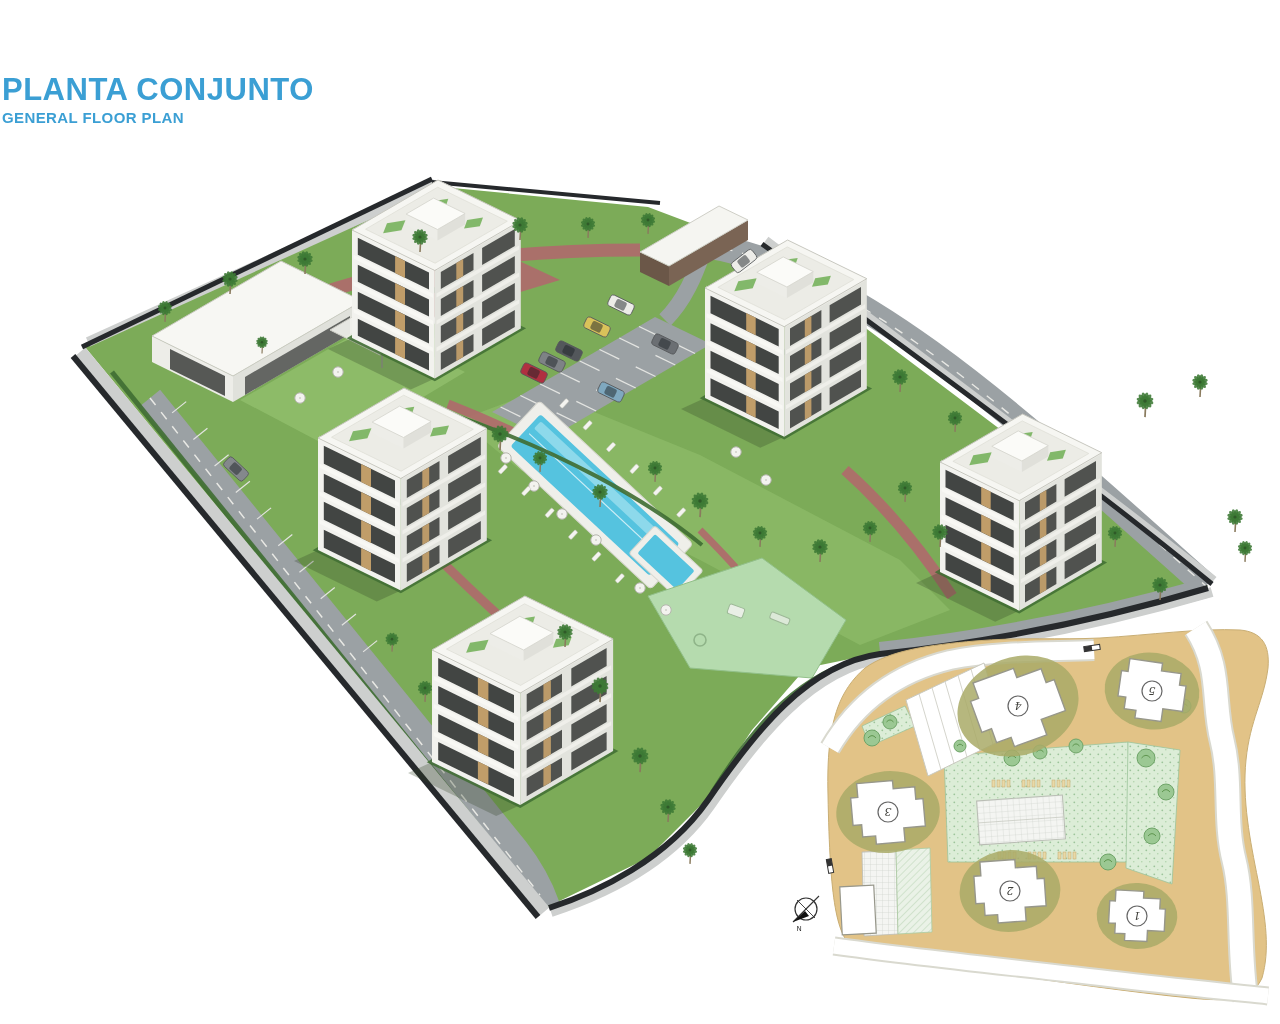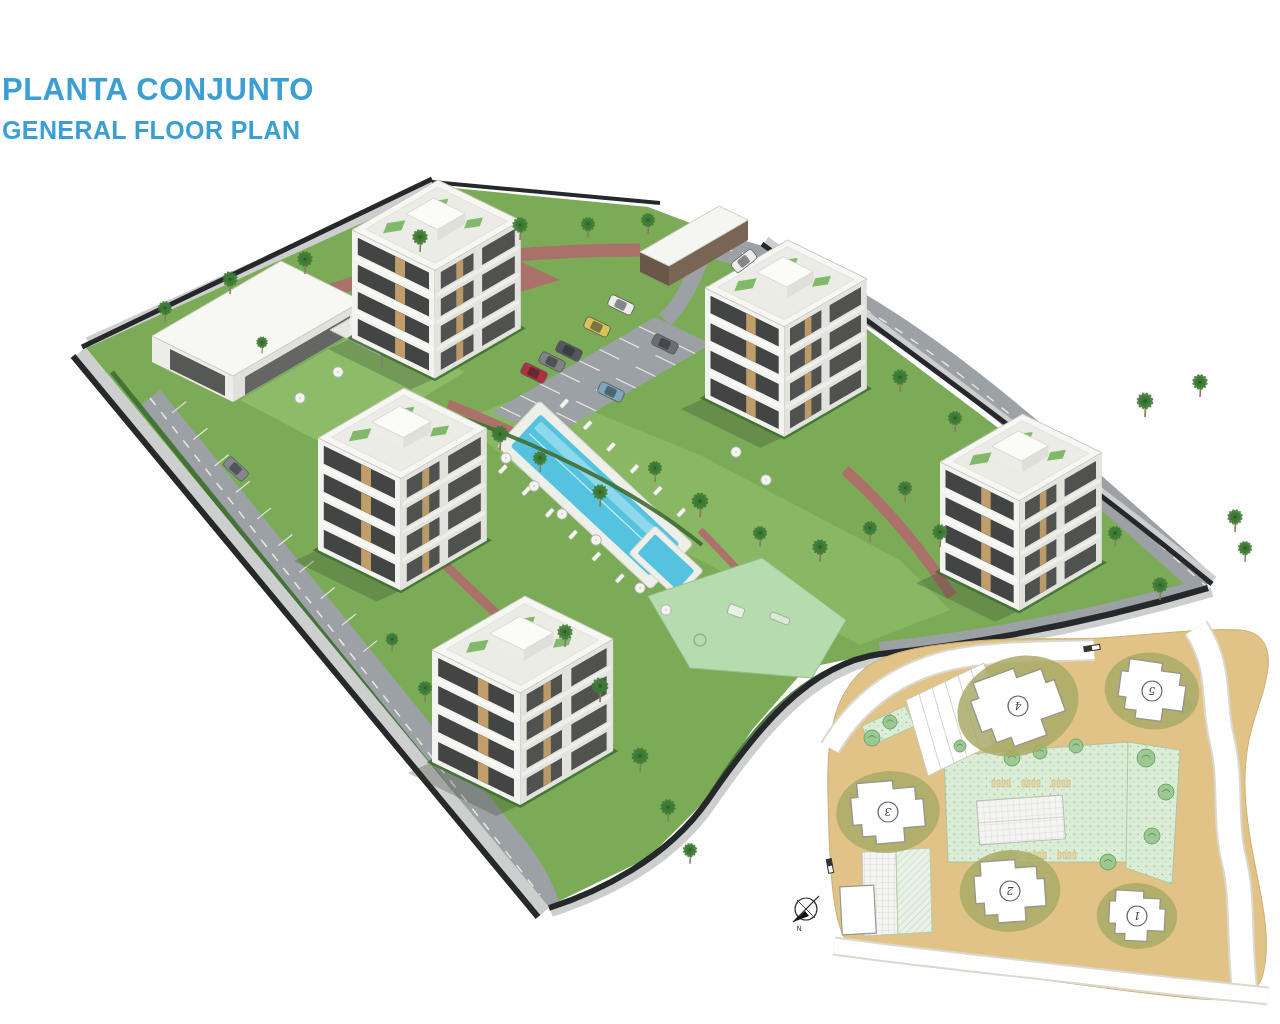--- a/index.html
+++ b/index.html
@@ -1,20 +1,20 @@
 <!DOCTYPE html>
 <html style="--page-bg: #FFFFFF; --title-blue: #3B9FD4; --grass: #7CAB58; --grass-light: #8FBC6A; --hedge: #3F6D33; --palm: #3E7A35; --road: #9BA1A4; --sidewalk: #CDCFCE; --wall-dark: #26292C; --brick-path: #B06A6C; --building-white: #F2F2EE; --building-shade: #E2E3DD; --window-dark: #2F3230; --wood-accent: #C7A26B; --roof-terrace: #ECECE6; --roof-green: #77B25C; --pool-water: #55C3DF; --pool-water-light: #A5E2EF; --playground: #B5DBAE; --car-red: #B03040; --car-yellow: #D9C25A; --car-blue: #7FA8BF; --plan-tan: #E2C387; --plan-olive: #8A8C4D; --plan-green-hatch: #DCEDD7; --plan-tree: #9BC893;"><head>
 <meta charset="utf-8">
 <style>
   html,body{margin:0;padding:0;background:#fff;}
   .page{position:relative;width:1280px;height:1016px;background:var(--page-bg,#fff);overflow:hidden;
         font-family:"Liberation Sans",sans-serif;}
   .title-block{position:absolute;left:2px;top:74px;line-height:1.05;}
   .title{font-size:31px;font-weight:800;color:var(--title-blue);letter-spacing:.5px;}
-  .subtitle{font-size:25px;font-weight:700;color:var(--title-blue);letter-spacing:.4px;margin-top:10px;}
+  .subtitle{font-size:15px;font-weight:700;color:var(--title-blue);letter-spacing:.4px;margin-top:3px;}
   svg.scene{position:absolute;left:0;top:0;width:1280px;height:1024px;}
   text.plan-num{font-family:"DejaVu Serif",serif;font-style:italic;font-size:11px;fill:#3d3d38;}
   text.compass-n{font-family:"DejaVu Sans",sans-serif;font-size:7px;fill:#333;}
 </style>
 </head>
 <body>
 
 <div class="page">
 
   <header class="title-block">

